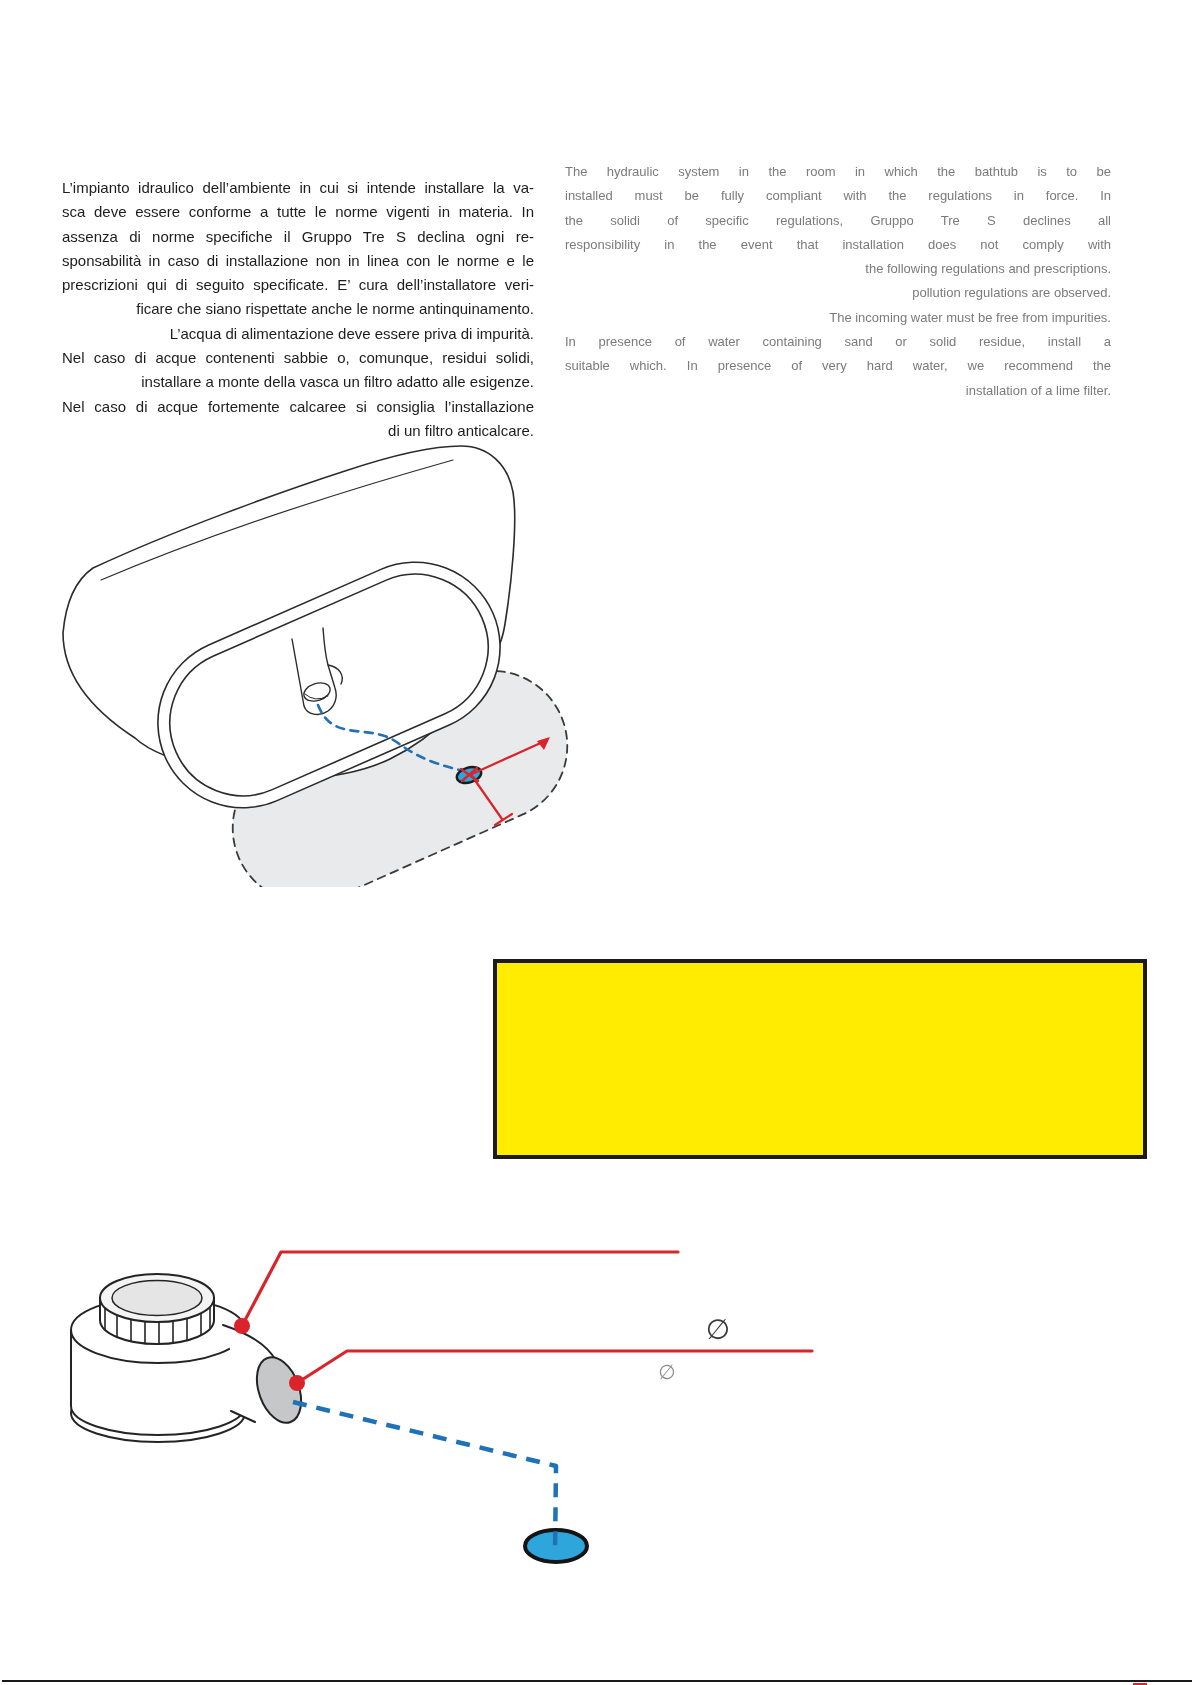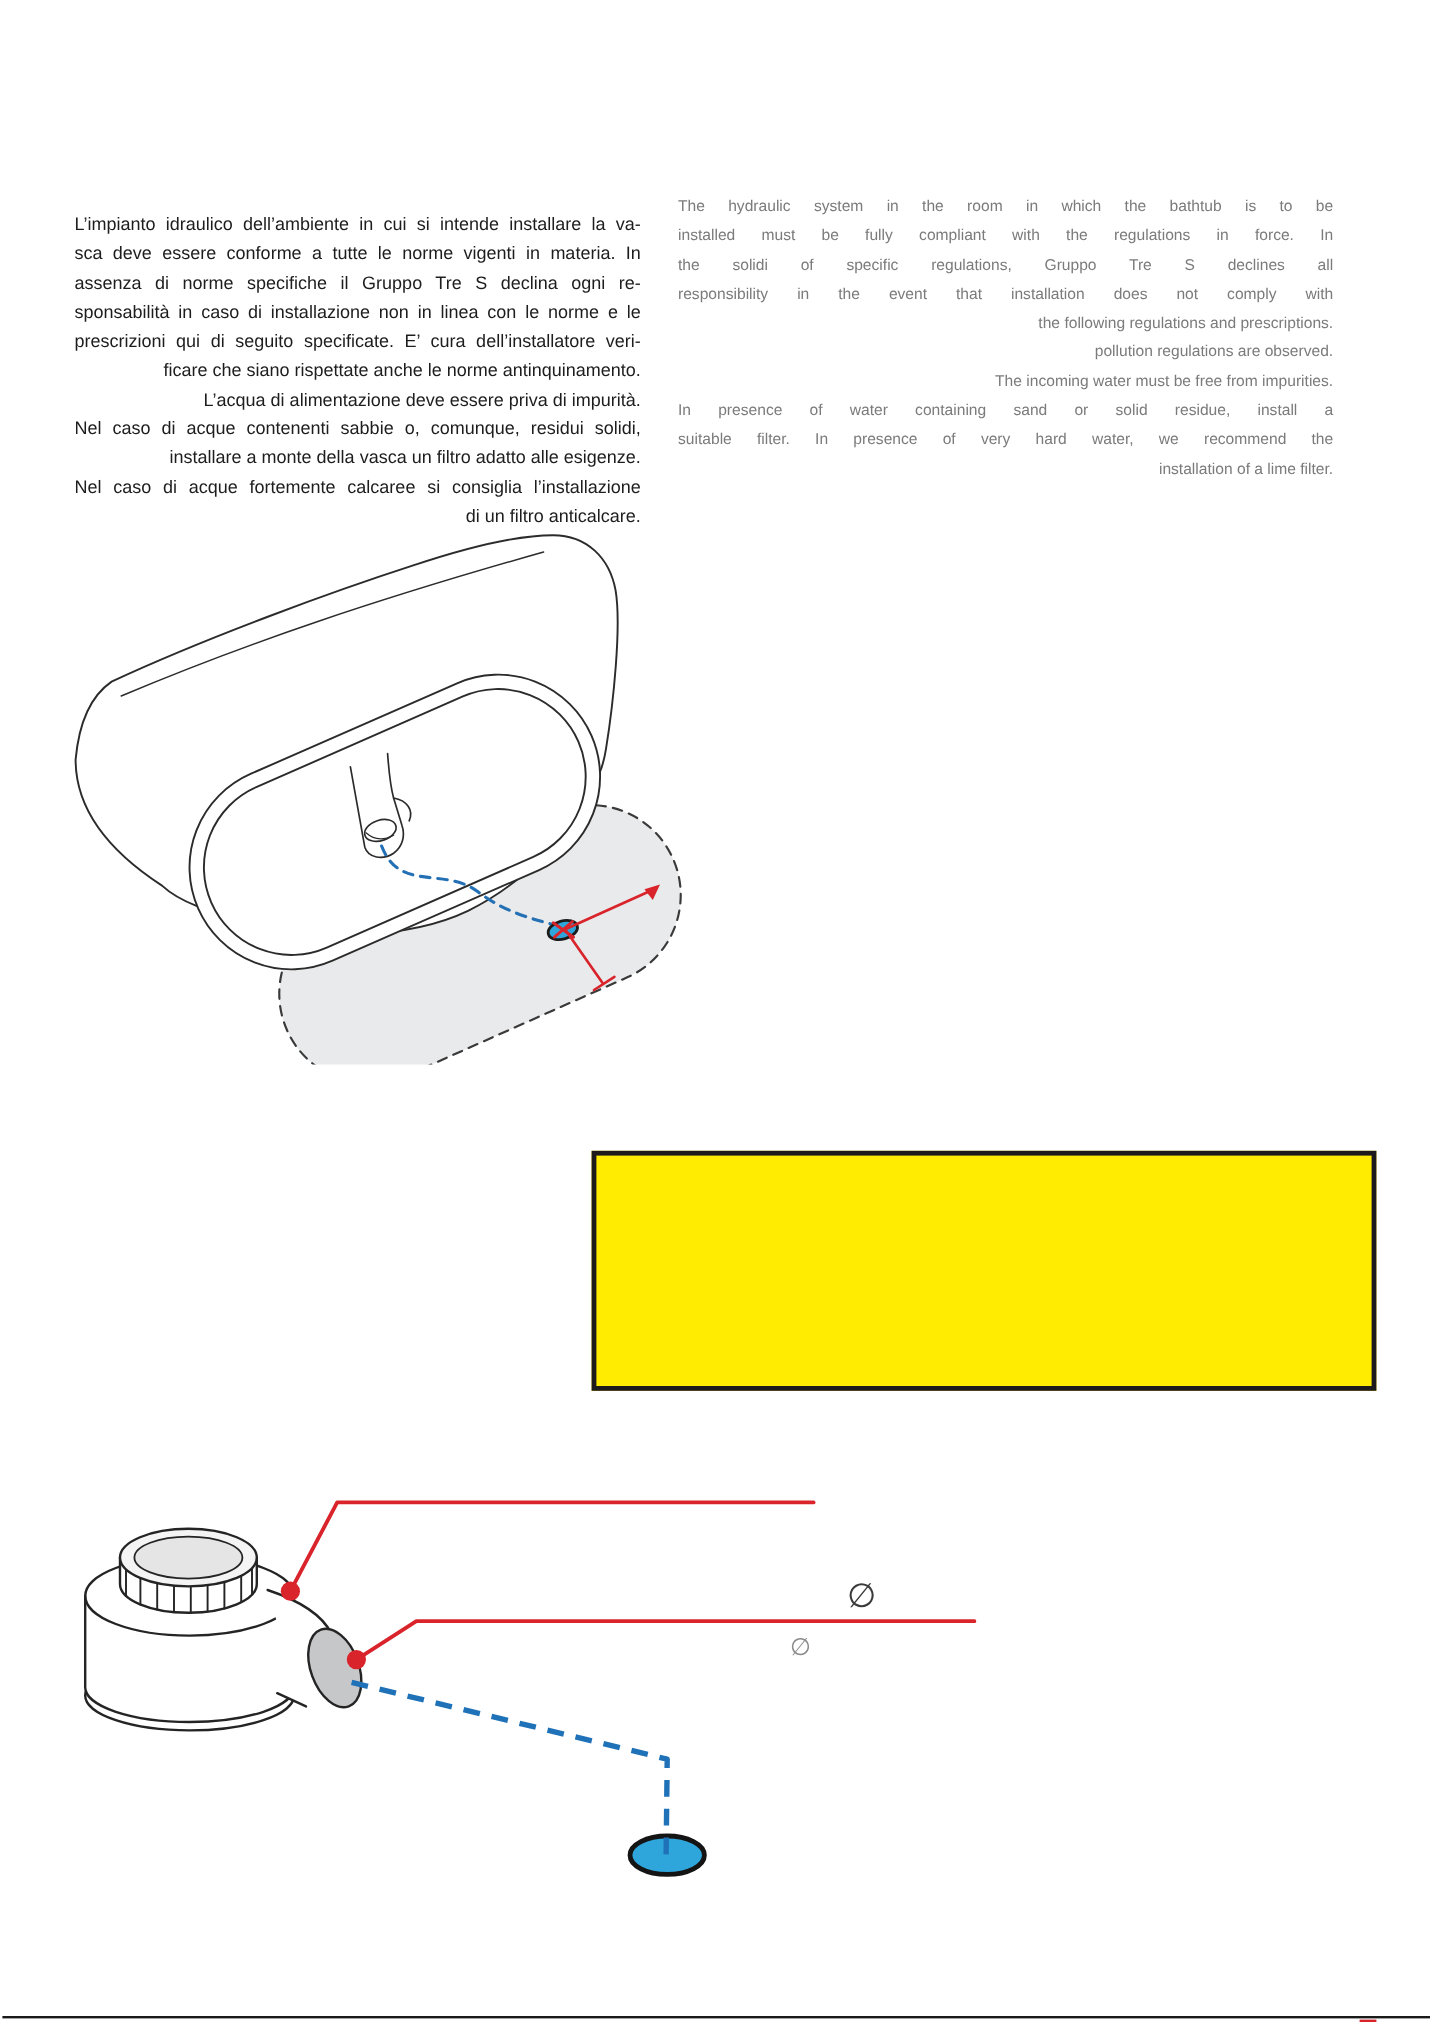--- a/index.html
+++ b/index.html
@@ -38,21 +38,21 @@
 
   <div id="en-col" class="col">
     <span class="ln jl">The hydraulic system in the room in which the bathtub is to be</span>
     <span class="ln jl">installed must be fully compliant with the regulations in force. In</span>
     <span class="ln jl"><span>the solidi of specific regulations, </span><span class="b">Gruppo Tre S</span><span> declines all</span></span>
     <span class="ln jl">responsibility in the event that installation does not comply with</span>
     <span class="ln">the following regulations and prescriptions.</span>
     <span class="ln">pollution regulations are observed.</span>
     <span class="ln">The incoming water must be free from impurities.</span>
     <span class="ln jl">In presence of water containing sand or solid residue, install a</span>
-    <span class="ln jl">suitable filter. In presence of very hard water, we recommend the</span>
+    <span class="ln jl">suitable which. In presence of very hard water, we recommend the</span>
     <span class="ln">installation of a lime filter.</span>
   </div>
 
   <svg class="fig" style="left:55px;top:422px;" width="540" height="465" viewBox="0 0 540 465">
     <g stroke="#2b2b2b" stroke-width="1.6" fill="none" stroke-linejoin="round" stroke-linecap="round">
 
       <rect x="169" y="290" width="352" height="150" rx="75" ry="75" transform="rotate(-24 345 365)" fill="#E9EAEB" stroke="#3a3a3a" stroke-width="1.8" stroke-dasharray="8 6"></rect>
 
       <path fill="#ffffff" d="M 8,211
         C 11,178 22,157 38,146

